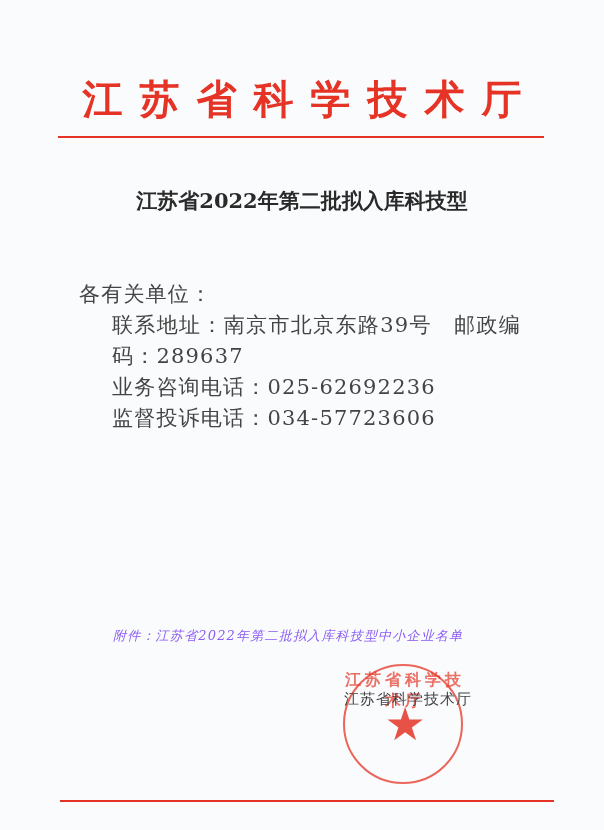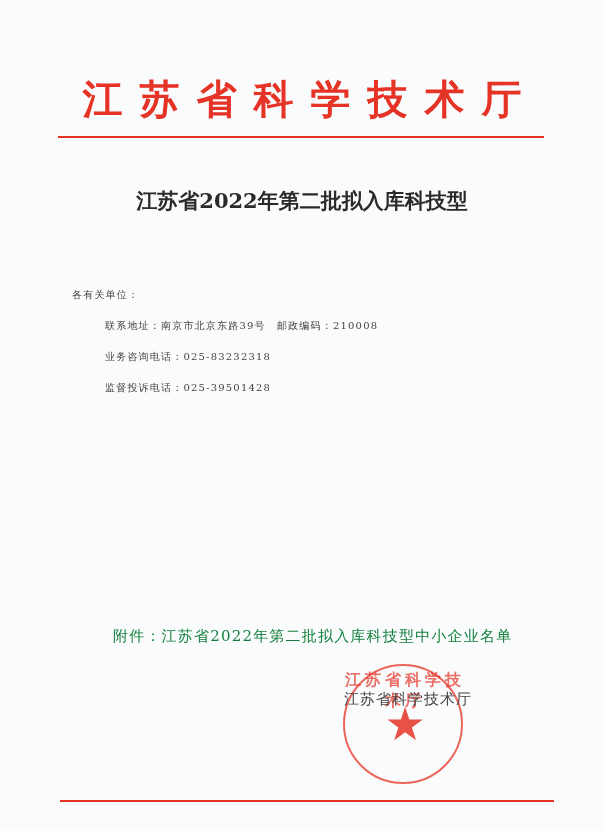--- a/index.html
+++ b/index.html
@@ -14,29 +14,29 @@
   }
   .rule-top {
     position:absolute; left:58px; width:416px; top:136px; height:0;
     border-top:2px solid #e53325;
   }
   .doc-title {
     position:absolute; left:0; width:604px; top:185px; text-align:center;
     font-size:21px; line-height:32px; color:#2a2a2a; font-weight:bold;
   }
   .body-text {
-    position:absolute; left:74px; width:440px; top:279px;
-    font-size:10px; line-height:31px; color:#444; text-align:justify;
+    position:absolute; left:81px; width:440px; top:279px;
+    font-size:21px; line-height:31px; color:#444; text-align:justify;
     letter-spacing:1.2px;
   }
   .body-text p { margin:0; }
   .indent { text-indent:31px; }
   .contact { padding-left:31px; }
   .attachment {
-    position:absolute; left:113px; top:627px; font-size:15px; color:#15803d; letter-spacing:1.2px;
+    position:absolute; left:113px; top:627px; font-size:13px; color:#8b5cf6; letter-spacing:1.2px;font-style:italic;
   }
   .signature {
     position:absolute; left:344px; top:683px; font-size:15px; color:#444; line-height:33px; text-align:right;
     letter-spacing:1px; z-index:2;
   }
   .seal {
     position:absolute; left:343px; top:664px; width:120px; height:120px; border-radius:50%;
     border:2.5px solid rgba(229,51,37,0.75); box-sizing:border-box; z-index:1;
   }
   .seal-star {
@@ -57,23 +57,23 @@
 
 <div class="header-title">江苏省科学技术厅</div>
 <div class="rule-top" style="left:58px;width:486px;"></div>
 
 <div class="doc-title">
   <div>江苏省2022年第二批拟入库科技型</div>
 </div>
 
 <div class="body-text">
   <p style="margin-left:-2px;">各有关单位：</p>
-  <p class="contact">联系地址：南京市北京东路39号　邮政编码：210008</p>
-  <p class="contact">业务咨询电话：025-83232318</p>
-  <p class="contact">监督投诉电话：025-39501428</p>
+  <p class="contact">联系地址：南京市北京东路39号　邮政编码：289637</p>
+  <p class="contact">业务咨询电话：025-62692236</p>
+  <p class="contact">监督投诉电话：034-57723606</p>
 </div>
 
 <div class="attachment">附件：江苏省2022年第二批拟入库科技型中小企业名单</div>
 
 <div class="seal">
   <div class="seal-text">江苏省科学技术厅</div>
   <div class="seal-star">★</div>
 </div>
 
 <div class="signature">

